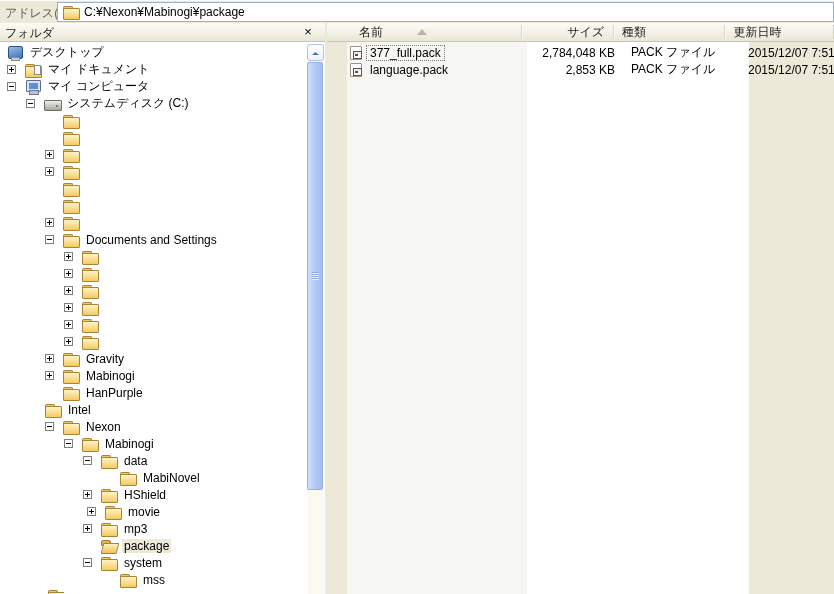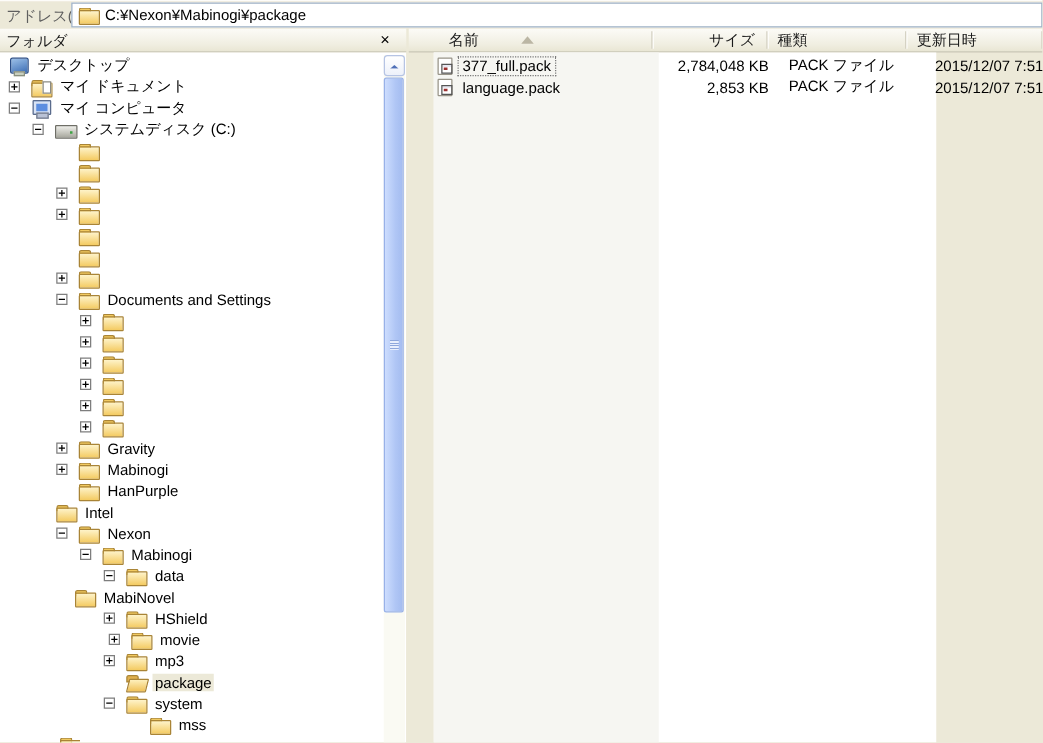--- a/index.html
+++ b/index.html
@@ -256,21 +256,21 @@
           <span class="ic ic-folder"></span>
           <span class="tree-label">Mabinogi</span>
         </div>
         <div class="tree-row" style="padding-left: 83px;">
           <div class="toggle-slot">
             <div class="tgl minus"></div>
           </div>
           <span class="ic ic-folder"></span>
           <span class="tree-label">data</span>
         </div>
-        <div class="tree-row" style="padding-left: 42px;">
+        <div class="tree-row" style="padding-left: 102px;">
           <div class="toggle-slot"></div>
           <span class="ic ic-folder"></span>
           <span class="tree-label">MabiNovel</span>
         </div>
         <div class="tree-row" style="padding-left: 83px;">
           <div class="toggle-slot">
             <div class="tgl plus"></div>
           </div>
           <span class="ic ic-folder"></span>
           <span class="tree-label">HShield</span>

